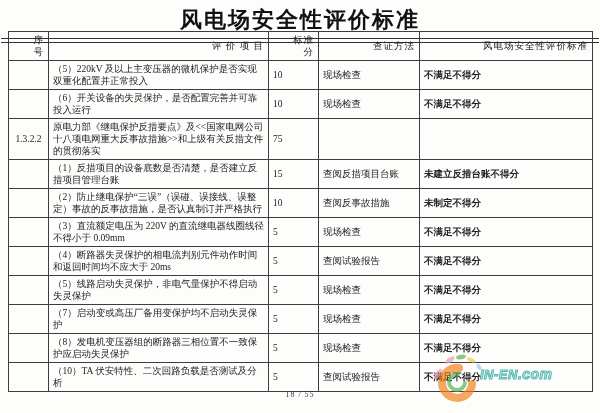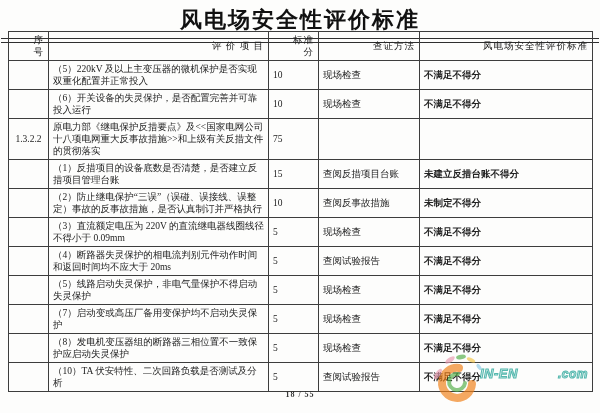--- a/index.html
+++ b/index.html
@@ -32,34 +32,34 @@
   col.w-method{width:101px;}
   col.w-standard{width:173px;}
   td.c-serial{text-align:center;vertical-align:top;}
   td.c-item{text-align:left;padding-left:6px;}
   td.c-score{text-align:left;}
   td.c-method{text-align:left;padding-left:15px;}
   td.c-standard{text-align:left;padding-left:8px;font-weight:bold;}
   tr.data-row{height:16px;}
   .page-number{
     position:absolute;left:0;right:0;top:390px;text-align:center;
-    font-size:8px;font-weight:bold;color:#333;letter-spacing:1px;
+    font-size:8px;font-weight:normal;color:#333;letter-spacing:1px;
   }
   .watermark{
     position:absolute;left:428px;top:352px;width:170px;height:60px;
     opacity:.8;pointer-events:none;
   }
   .wm-row{position:absolute;left:52px;top:14px;}
   .wm-site{
     font-family:"Liberation Sans","DejaVu Sans",sans-serif;
     font-size:13px;font-weight:bold;font-style:italic;
     color:rgba(41,166,156,.28);-webkit-text-stroke:1px #2ba79b;
     letter-spacing:.5px;
   }
-  .wm-site .dotcom{font-size:12px;margin-left:40px;}
+  .wm-site .dotcom{font-size:14px;}
   .wm-name{
     font-family:"Liberation Sans","DejaVu Sans",sans-serif;
     font-size:15px;font-weight:bold;letter-spacing:1px;
     color:rgba(86,176,74,.22);-webkit-text-stroke:1px #4fae49;
     margin-top:-1px;
   }
 </style>
 </head>
 <body>
 

